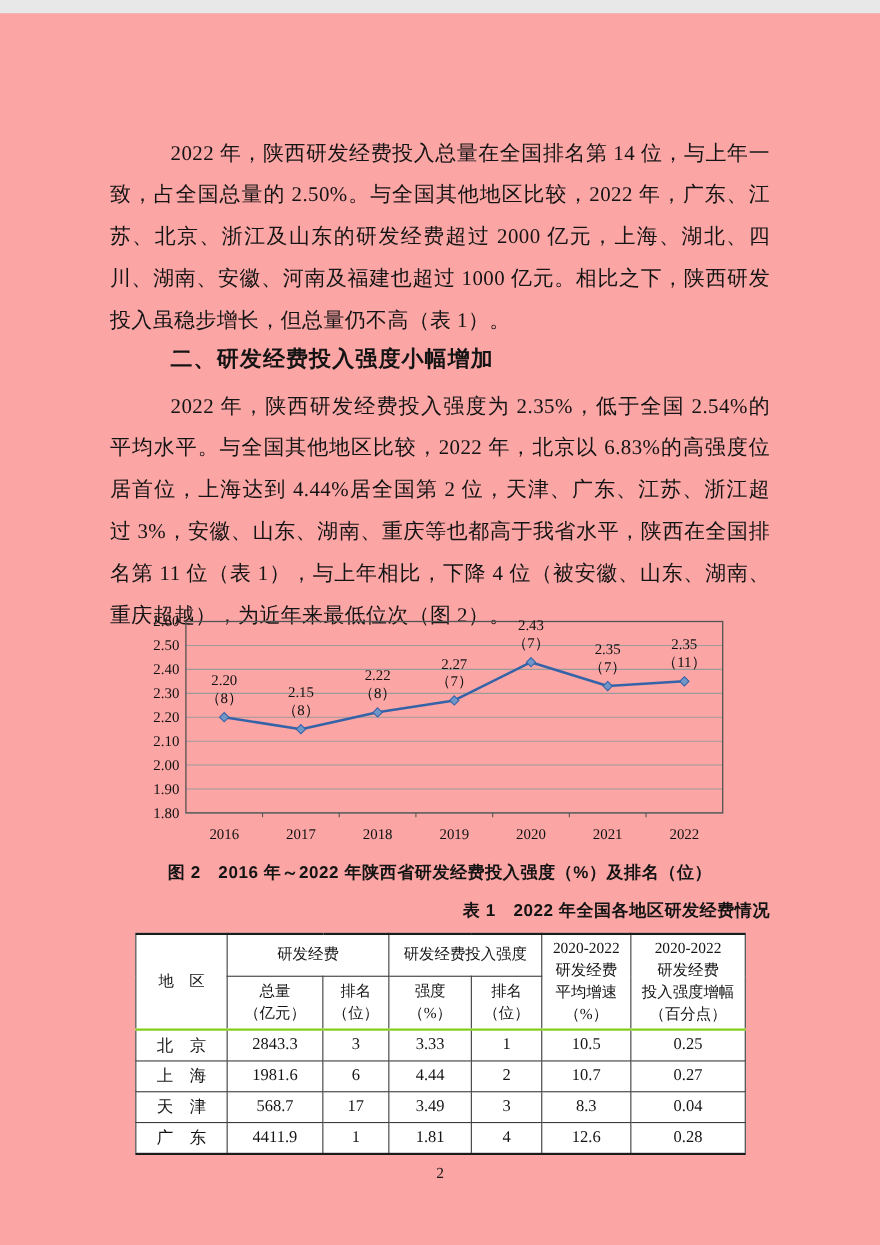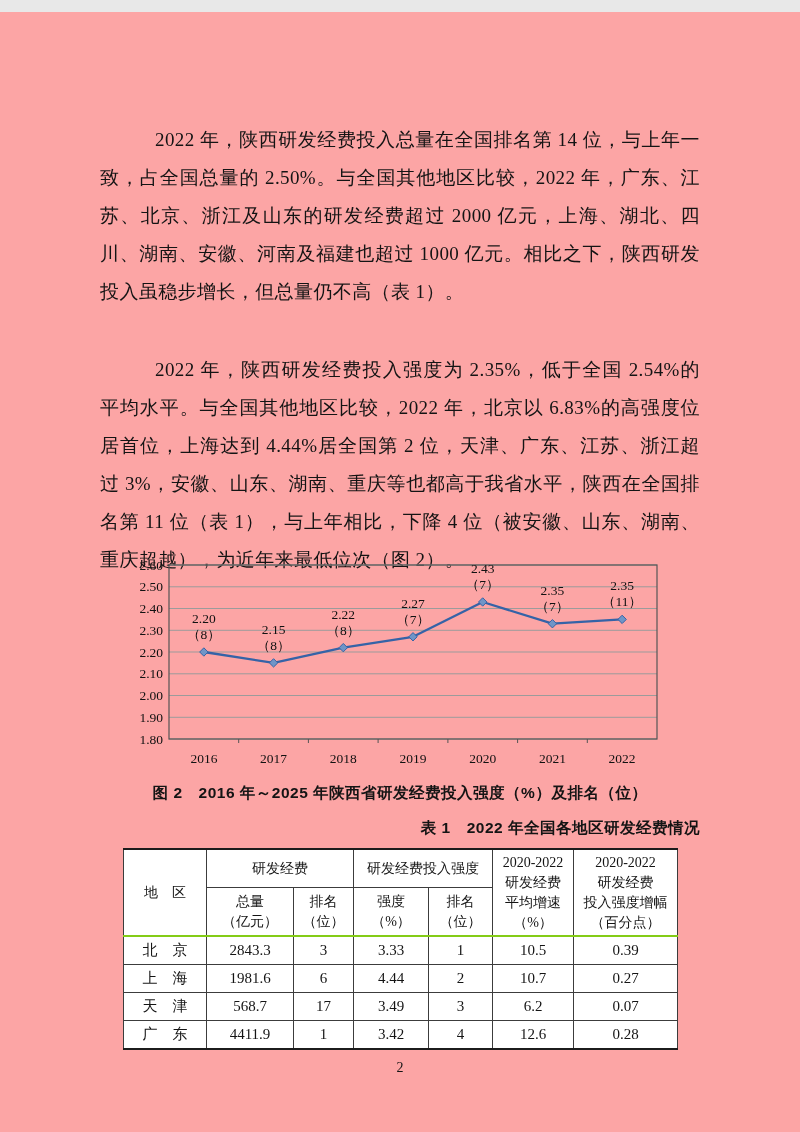--- a/index.html
+++ b/index.html
@@ -52,20 +52,21 @@
     text-align:center; font-size:14px;
   }
 </style>
 </head>
 <body>
 
 <div class="page">
 
   <p class="bodytext indent" id="para1">2022 年，陕西研发经费投入总量在全国排名第 14 位，与上年一致，占全国总量的 2.50%。与全国其他地区比较，2022 年，广东、江苏、北京、浙江及山东的研发经费超过 2000 亿元，上海、湖北、四川、湖南、安徽、河南及福建也超过 1000 亿元。相比之下，陕西研发投入虽稳步增长，但总量仍不高（表 1）。</p>
 
+  <h2 id="section-heading">二、研发经费投入强度小幅增加</h2>
 
   <p class="bodytext indent" id="para2">2022 年，陕西研发经费投入强度为 2.35%，低于全国 2.54%的平均水平。与全国其他地区比较，2022 年，北京以 6.83%的高强度位居首位，上海达到 4.44%居全国第 2 位，天津、广东、江苏、浙江超过 3%，安徽、山东、湖南、重庆等也都高于我省水平，陕西在全国排名第 11 位（表 1），与上年相比，下降 4 位（被安徽、山东、湖南、重庆超越），为近年来最低位次（图 2）。</p>
 
   <div id="chart-wrap">
     <svg id="chart-svg" width="545" height="224" viewBox="0 0 545 224" xmlns="http://www.w3.org/2000/svg">
         <line x1="44" y1="13.0" x2="532" y2="13.0" stroke="#9b9b9b" stroke-width="1"></line>
         <text class="axis" x="38" y="17.5" text-anchor="end">2.60</text>
         <line x1="44" y1="34.8" x2="532" y2="34.8" stroke="#9b9b9b" stroke-width="1"></line>
         <text class="axis" x="38" y="39.3" text-anchor="end">2.50</text>
         <line x1="44" y1="56.5" x2="532" y2="56.5" stroke="#9b9b9b" stroke-width="1"></line>
@@ -114,21 +115,21 @@
         <text class="dlabel" x="357.7" y="37.0" text-anchor="middle">（7）</text>
         <path d="M427.4285714285714 67.52499999999999 L431.6285714285714 71.725 L427.4285714285714 75.925 L423.2285714285714 71.725 Z" fill="#7095C7" stroke="#3563A7" stroke-width="1"></path>
         <text class="dlabel" x="427.4" y="42.7" text-anchor="middle">2.35</text>
         <text class="dlabel" x="427.4" y="58.7" text-anchor="middle">（7）</text>
         <path d="M497.1428571428571 63.175 L501.3428571428571 67.375 L497.1428571428571 71.575 L492.9428571428571 67.375 Z" fill="#7095C7" stroke="#3563A7" stroke-width="1"></path>
         <text class="dlabel" x="497.1" y="38.4" text-anchor="middle">2.35</text>
         <text class="dlabel" x="497.1" y="54.4" text-anchor="middle">（11）</text>
       </svg>
   </div>
 
-  <div class="caption" id="figure-caption">图 2　2016 年～2025 年陕西省研发经费投入强度（%）及排名（位）</div>
+  <div class="caption" id="figure-caption">图 2　2016 年～2022 年陕西省研发经费投入强度（%）及排名（位）</div>
 
   <div class="caption" id="table-caption">表 1　2022 年全国各地区研发经费情况</div>
 
   <table id="data-table">
     <colgroup>
       <col style="width:83px">
         <col style="width:87px">
         <col style="width:60px">
       <col style="width:75px">
         <col style="width:64px">
@@ -161,45 +162,45 @@
       </tr>
     </thead>
     <tbody>
         <tr>
           <td>北　京</td>
           <td>2843.3</td>
           <td>3</td>
           <td>3.33</td>
           <td>1</td>
           <td>10.5</td>
-          <td>0.39</td>
+          <td>0.25</td>
         </tr>
         <tr>
           <td>上　海</td>
           <td>1981.6</td>
           <td>6</td>
           <td>4.44</td>
           <td>2</td>
           <td>10.7</td>
           <td>0.27</td>
         </tr>
         <tr>
           <td>天　津</td>
           <td>568.7</td>
           <td>17</td>
           <td>3.49</td>
           <td>3</td>
-          <td>6.2</td>
-          <td>0.07</td>
+          <td>8.3</td>
+          <td>0.04</td>
         </tr>
         <tr>
           <td>广　东</td>
           <td>4411.9</td>
           <td>1</td>
-          <td>3.42</td>
+          <td>1.81</td>
           <td>4</td>
           <td>12.6</td>
           <td>0.28</td>
         </tr>
       </tbody>
   </table>
 
   <div id="page-number">2</div>
 
 </div>

